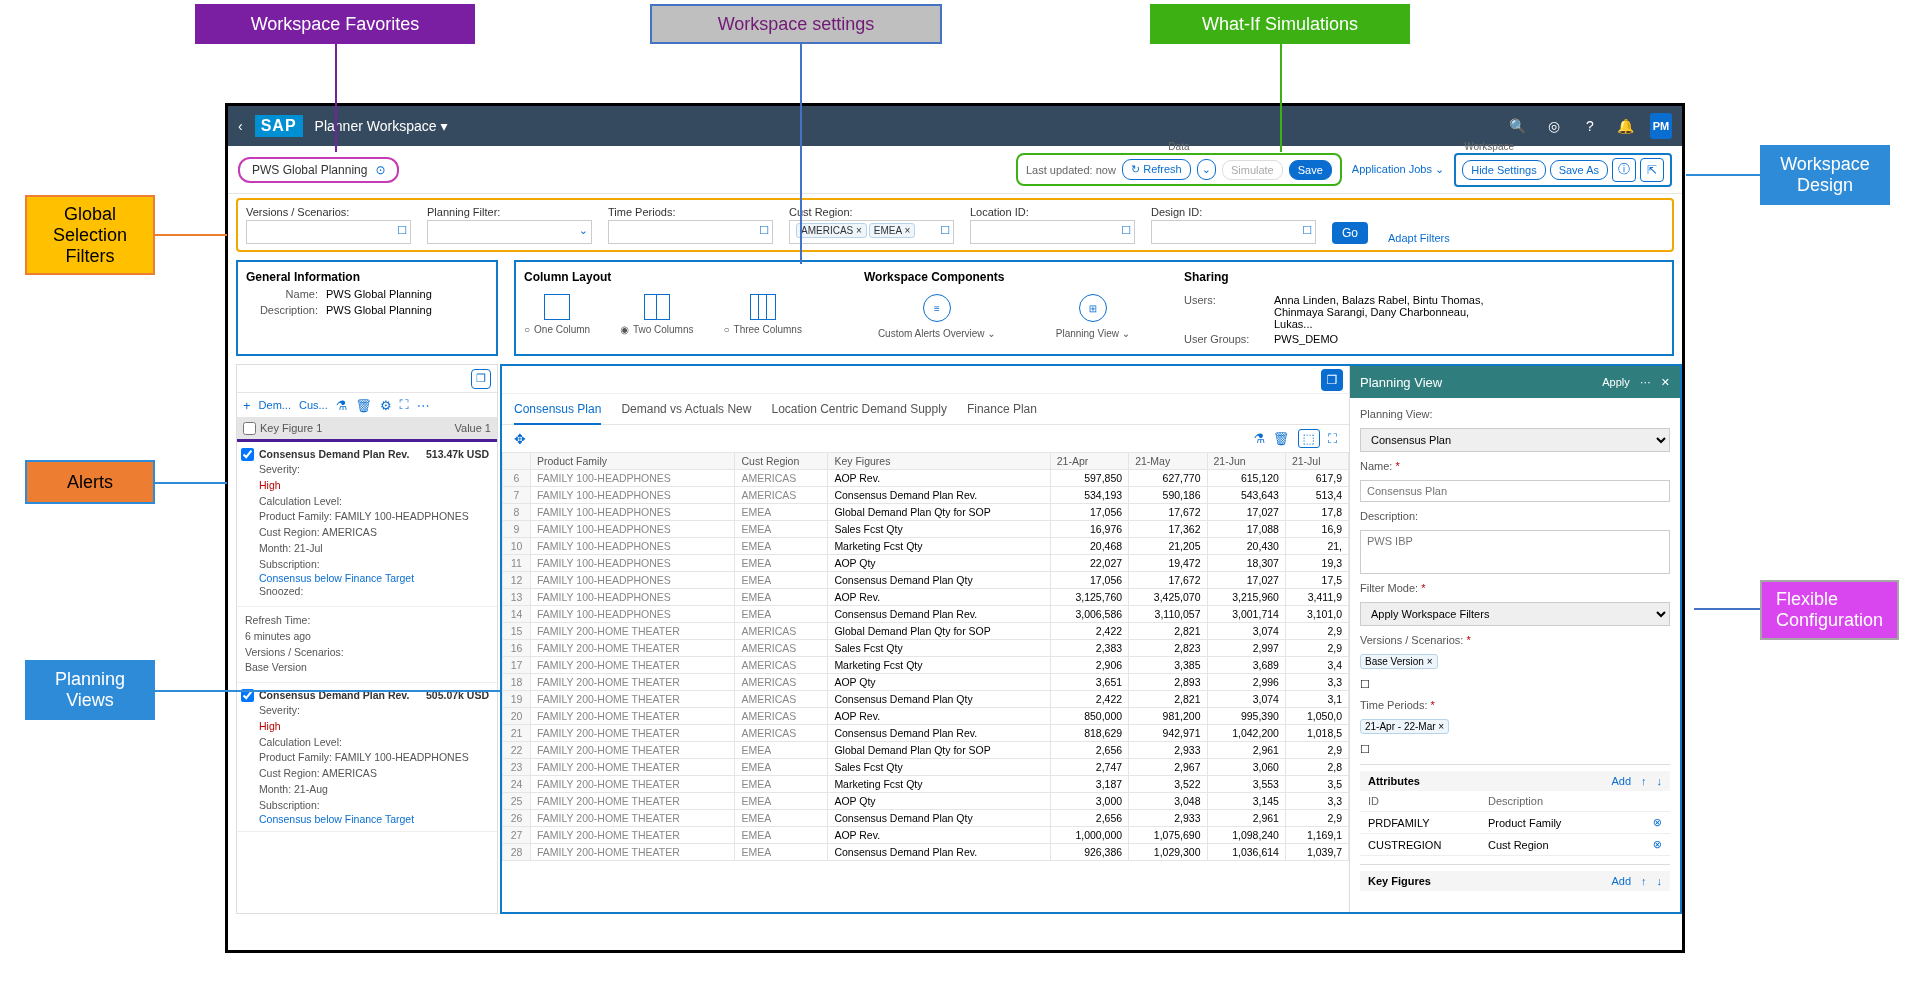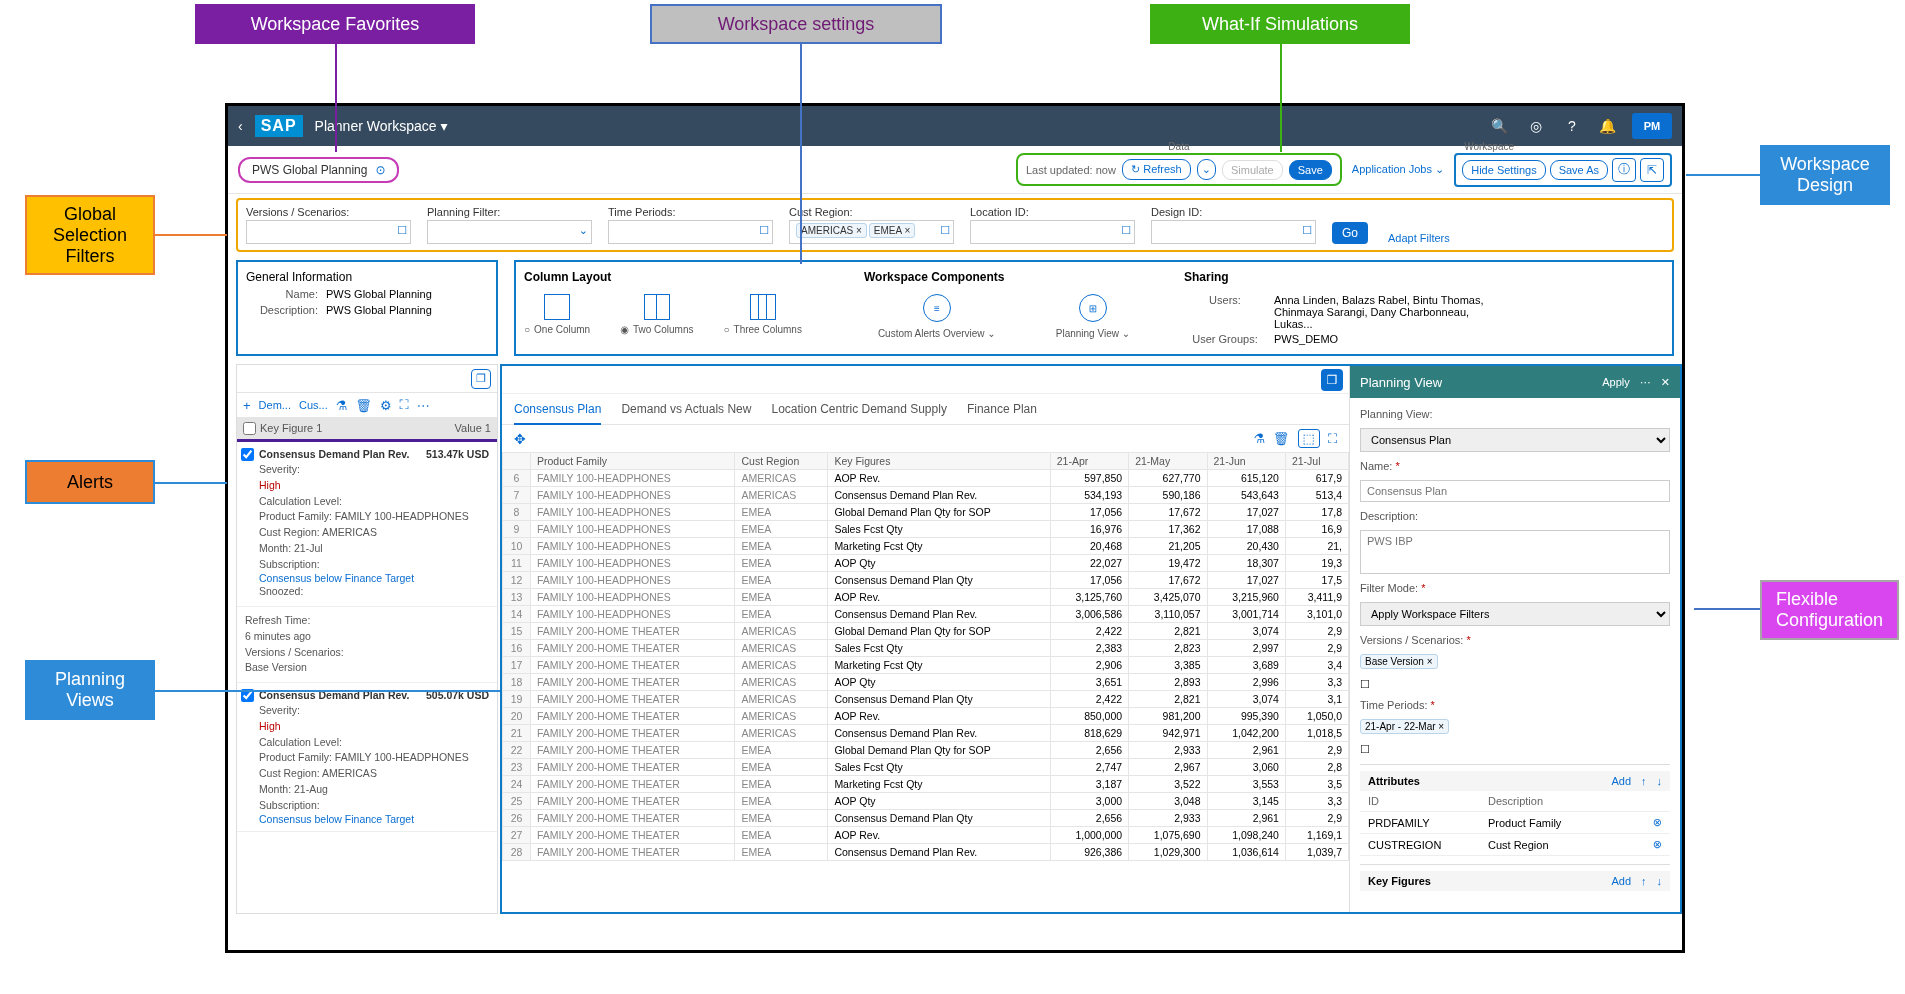--- a/index.html
+++ b/index.html
@@ -6,21 +6,21 @@
 body{background:#fff;width:1905px;height:994px;position:relative;font-size:12px}
 .annot{position:absolute;border:2px solid;display:flex;align-items:center;justify-content:center;font-size:18px;color:#fff;font-weight:400;z-index:10}
 .annot-line{position:absolute;background:#000;z-index:9}
 .app-frame{position:absolute;left:225px;top:103px;width:1460px;height:850px;border:3px solid #000;background:#fff;overflow:hidden}
 .topbar{height:40px;background:#354a5f;color:#fff;display:flex;align-items:center;padding:0 10px;gap:12px}
 .topbar .sap-logo{color:#fff;font-weight:900;font-size:16px;background:linear-gradient(90deg,#008fd3,#008fd3);padding:2px 6px;letter-spacing:1px}
 .topbar .back{color:#fff;font-size:14px}
 .topbar .ws-title{font-size:14px}
 .topbar .spacer{flex:1}
 .topbar .ico{width:24px;height:24px;display:flex;align-items:center;justify-content:center;color:#fff;font-size:14px}
-.topbar .avatar{width:40px;height:26px;background:#0a6ed1;border-radius:3px;display:flex;align-items:center;justify-content:center;font-size:11px;font-weight:bold}
+.topbar .avatar{width:22px;height:26px;background:#0a6ed1;border-radius:3px;display:flex;align-items:center;justify-content:center;font-size:11px;font-weight:bold}
 .subbar{height:48px;display:flex;align-items:center;padding:6px 10px;border-bottom:1px solid #e5e5e5}
 .fav-pill{border:2px solid #c63bb6;border-radius:12px;padding:4px 12px;display:flex;align-items:center;gap:8px;color:#333}
 .fav-pill .circ{color:#0a6ed1;font-size:12px}
 .data-group{border:2px solid #3db014;border-radius:8px;padding:4px 8px;display:flex;align-items:center;gap:6px;position:relative;margin-left:auto}
 .data-group .lbl{position:absolute;top:-14px;left:50%;transform:translateX(-50%);font-size:10px;color:#666}
 .ws-design-group{border:2px solid #0f7ac7;border-radius:4px;padding:3px 6px;display:flex;align-items:center;gap:4px;margin-left:10px;position:relative}
 .ws-design-group .lbl{position:absolute;top:-14px;left:8px;font-size:10px;color:#666}
 .small-btn{border:1px solid #0a6ed1;color:#0a6ed1;background:#fff;padding:3px 8px;border-radius:9px;font-size:11px;cursor:pointer}
 .small-btn.prim{background:#0a6ed1;color:#fff}
 .small-btn.dis{color:#aaa;border-color:#ddd}
@@ -31,36 +31,36 @@
 .filter-col{display:flex;flex-direction:column;gap:2px;font-size:11px;color:#333}
 .filter-col input,.filter-col .token-input{border:1px solid #ccc;height:24px;padding:2px 20px 2px 6px;font-size:11px;width:150px;background:#fff}
 .filter-col .wide{width:165px}
 .filter-col .vhelp{position:relative}
 .filter-col .vhelp .vh-ico{position:absolute;right:4px;top:4px;color:#0a6ed1;font-size:11px}
 .token{display:inline-block;background:#eef5fb;border:1px solid #b8d4ea;border-radius:3px;padding:1px 4px;font-size:10px;margin-right:2px}
 .go-btn{background:#0a6ed1;color:#fff;border:none;padding:4px 10px;border-radius:4px;font-size:12px}
 .adapt{color:#0a6ed1;font-size:11px;margin-left:4px}
 .settings-panel{border:2px solid #0f7ac7;margin:4px 8px;display:flex;height:96px}
 .gen-info{border:2px solid #0f7ac7;margin:4px 8px 4px 8px;width:262px;height:96px;padding:8px;font-size:11px}
-.gen-info h4{font-size:12px;font-weight:normal}
+.gen-info h4{font-size:12px;font-weight:bold}
 .gen-info .kv{display:flex;margin:4px 0}
 .gen-info .kv .k{width:80px;text-align:right;color:#555;padding-right:8px}
 .settings-right{flex:1;padding:8px;display:flex;gap:40px}
 .sec h4{font-size:12px;font-weight:bold;margin-bottom:10px}
 .col-layout-opts{display:flex;gap:30px;align-items:center}
 .col-opt{display:flex;flex-direction:column;align-items:center;gap:4px;font-size:10px;color:#555}
 .col-shape{width:26px;height:26px;border:1.5px solid #0a6ed1;display:flex}
 .col-shape div{border-right:1.5px solid #0a6ed1;flex:1}
 .col-shape div:last-child{border-right:none}
 .radiolbl{display:flex;align-items:center;gap:4px}
 .ws-comp{display:flex;gap:60px;align-items:center;justify-content:center}
 .comp-item{display:flex;flex-direction:column;align-items:center;gap:6px;font-size:10px;color:#555}
 .comp-circ{width:28px;height:28px;border:1.5px solid #0a6ed1;border-radius:50%;display:flex;align-items:center;justify-content:center;color:#0a6ed1}
 .sharing .kv{display:flex;margin:3px 0;font-size:11px}
-.sharing .kv .k{width:90px;text-align:center;padding-right:8px;color:#555}
+.sharing .kv .k{width:90px;text-align:left;padding-right:8px;color:#555}
 .row2{display:flex;margin:4px 0 0 8px;gap:2px;height:550px}
 .alerts-panel{width:262px;border:1px solid #ddd;display:flex;flex-direction:column}
 .panel-hdr{height:28px;display:flex;align-items:center;justify-content:flex-end;padding:0 6px;border-bottom:1px solid #e5e5e5}
 .panel-hdr .ico-s{color:#0a6ed1;border:1px solid #0a6ed1;width:20px;height:20px;border-radius:4px;display:flex;align-items:center;justify-content:center;font-size:11px}
 .alerts-toolbar{display:flex;align-items:center;gap:8px;padding:4px 6px;border-bottom:1px solid #e5e5e5;font-size:11px;color:#0a6ed1}
 .alerts-toolbar .tb-ico{color:#0a6ed1;font-size:13px}
 .alerts-list-hdr{display:flex;padding:4px 6px;font-size:11px;color:#555;background:#e5e5e5;border-bottom:3px solid #4c1d95}
 .alerts-list-hdr .c1{flex:1}
 .alert-card{padding:6px 8px 6px 22px;border-bottom:1px solid #eee;position:relative;font-size:10.5px;color:#333}
 .alert-card .chk{position:absolute;left:4px;top:6px}

